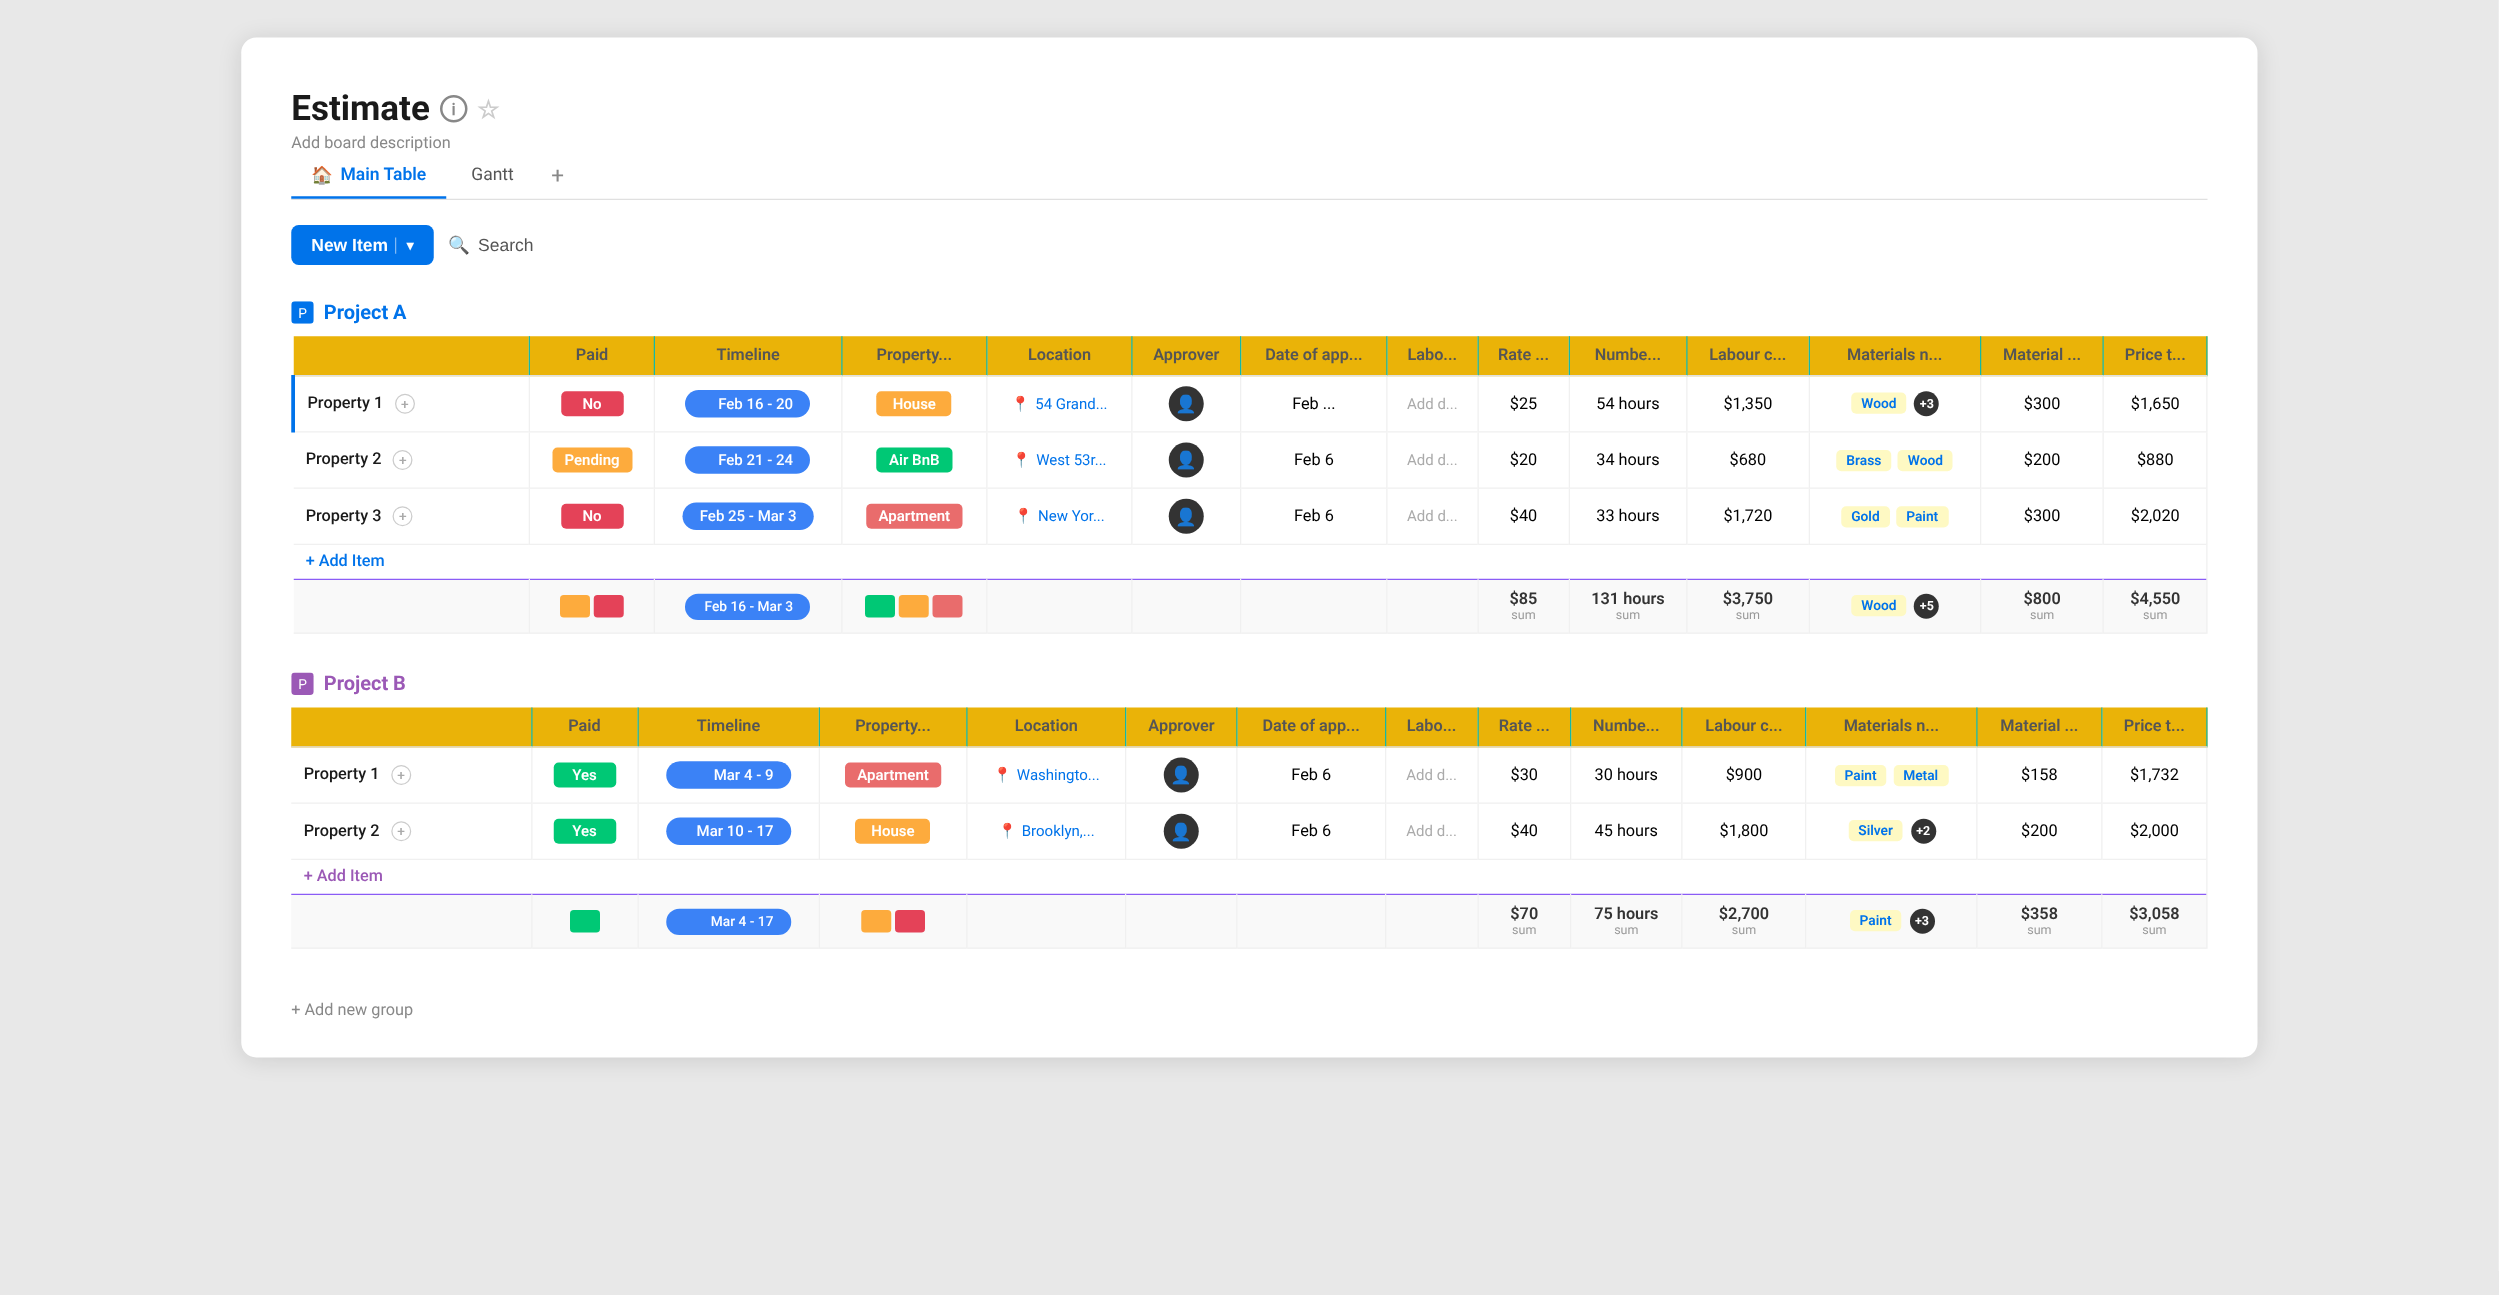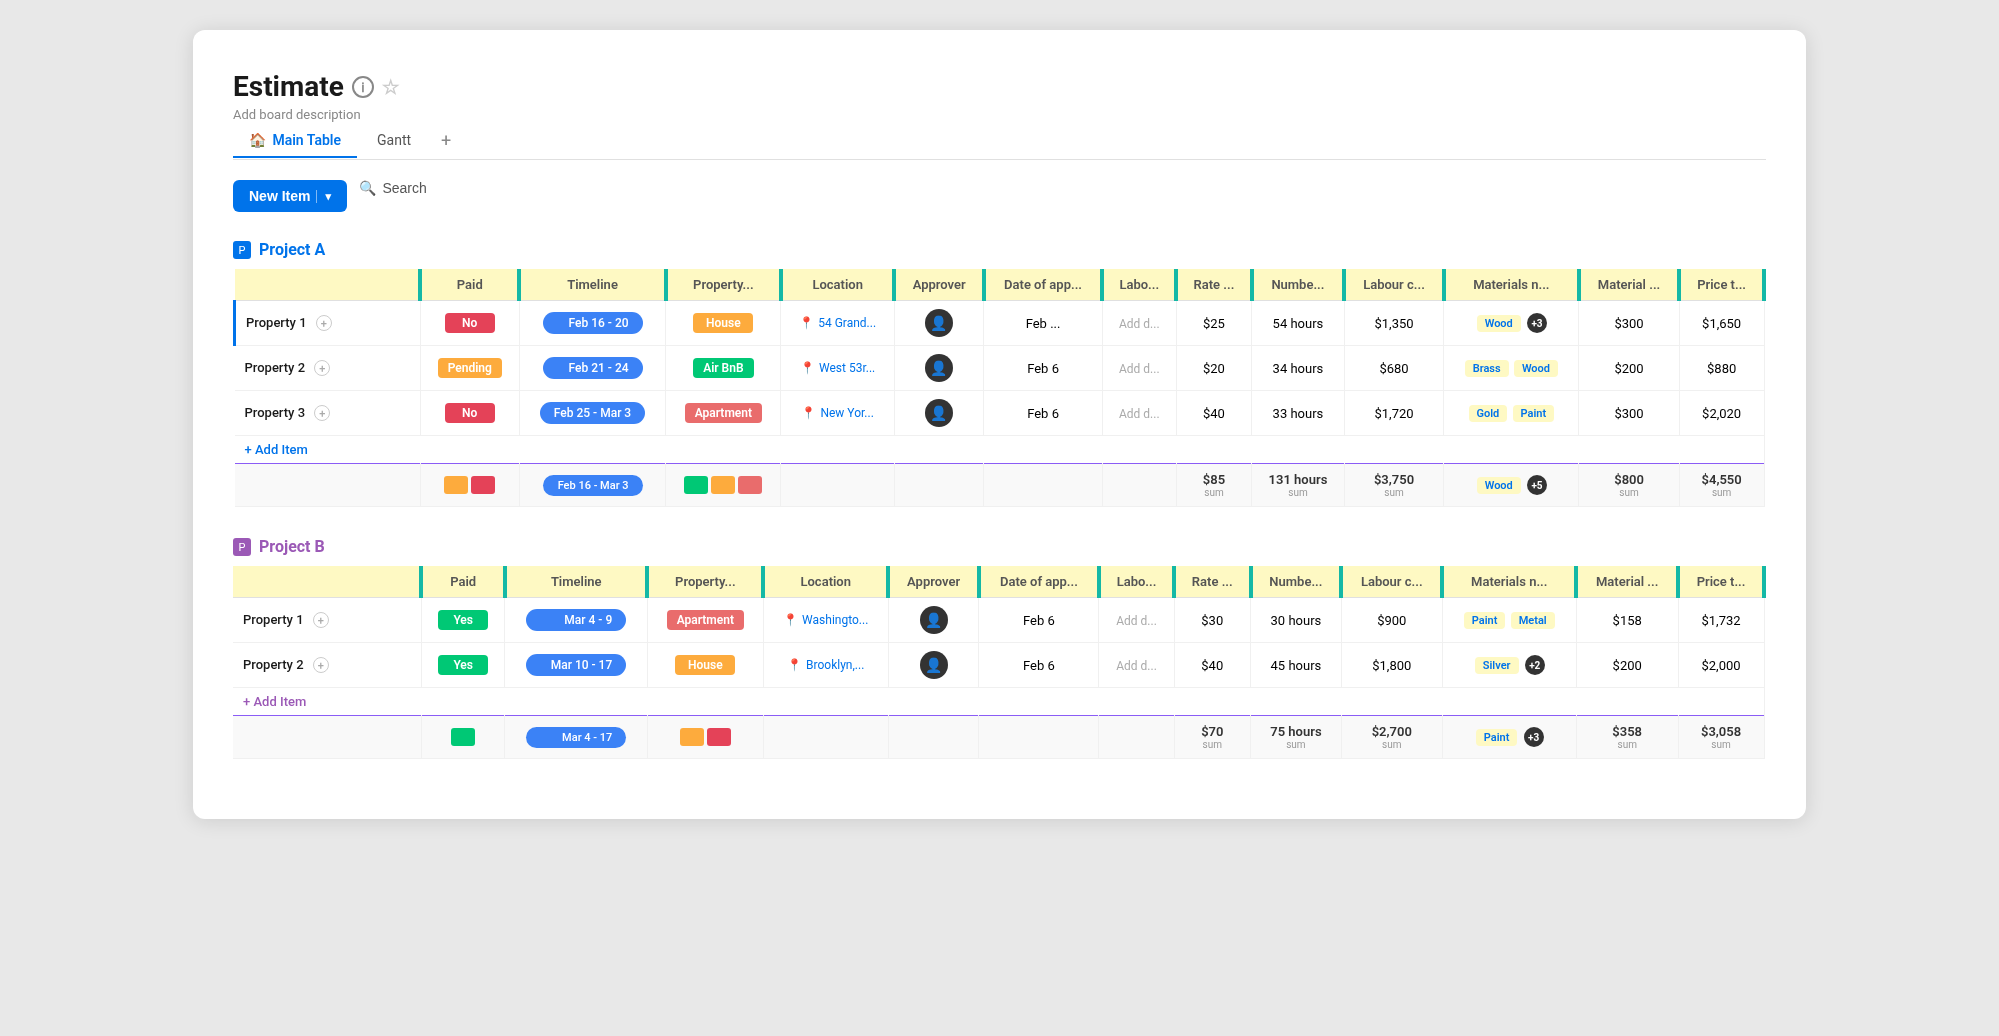--- a/index.html
+++ b/index.html
@@ -70,21 +70,21 @@
       font-weight: 600;
     }
     .tab-add {
       padding: 8px 10px;
       color: #888;
       cursor: pointer;
       font-size: 18px;
     }
     .toolbar {
       display: flex;
-      align-items: flex-start;
+      align-items: center;
       gap: 12px;
       margin-bottom: 28px;
     }
     .btn-new-item {
       background: #0073ea;
       color: #fff;
       border: none;
       border-radius: 6px;
       padding: 8px 16px;
       font-size: 14px;
@@ -117,28 +117,28 @@
       font-weight: 700;
     }
     .group-title.blue { color: #0073ea; }
     .group-title.purple { color: #9b59b6; }
     table {
       width: 100%;
       border-collapse: collapse;
       font-size: 13px;
     }
     thead th {
-      background: #fef9c3;
+      background: #eab308;
       color: #555;
       font-weight: 600;
       padding: 8px 10px;
       text-align: center;
       white-space: nowrap;
       border-bottom: 1px solid #e0e0e0;
-      border-right: 4px solid #14b8a6;
+      border-right: 1px solid #14b8a6;
     }
     thead th:first-child { text-align: left; min-width: 160px; }
     tbody tr { border-bottom: 1px solid #f0f0f0; }
     tbody td {
       padding: 8px 10px;
       text-align: center;
       vertical-align: middle;
       border-right: 1px solid #f0f0f0;
       white-space: nowrap;
     }
@@ -585,14 +585,17 @@
           </td>
           <td>
             <span>$3,058</span>
             <span class="summary-sub">sum</span>
           </td>
         </tr>
       </tbody>
     </table>
   </div>
 
+  <div class="add-group-row">
+    <span>+ Add new group</span>
+  </div>
 
 </div>
 
 </body></html>

